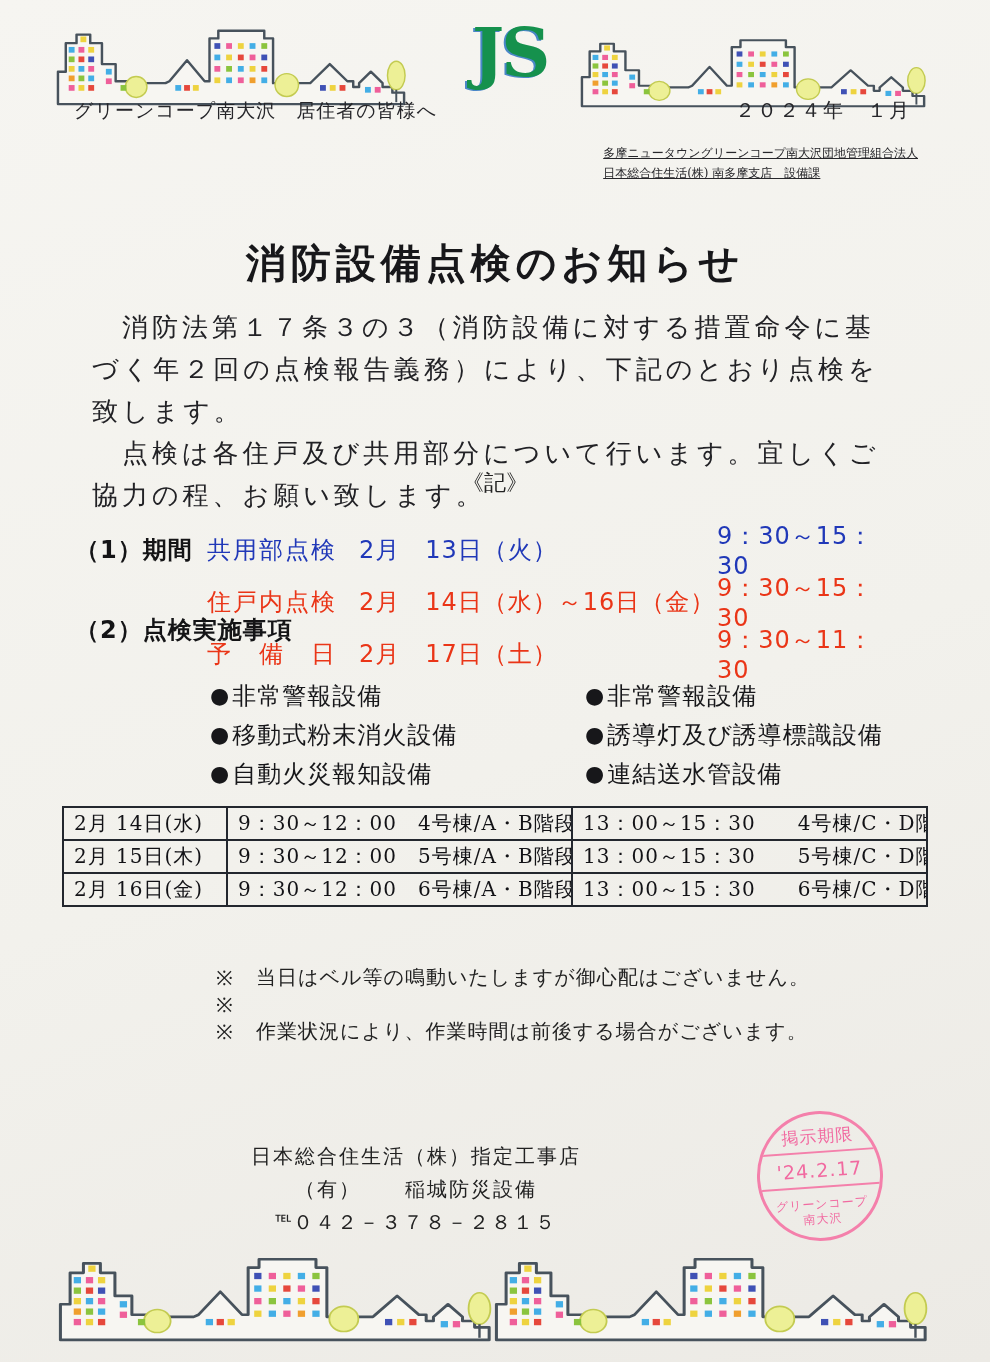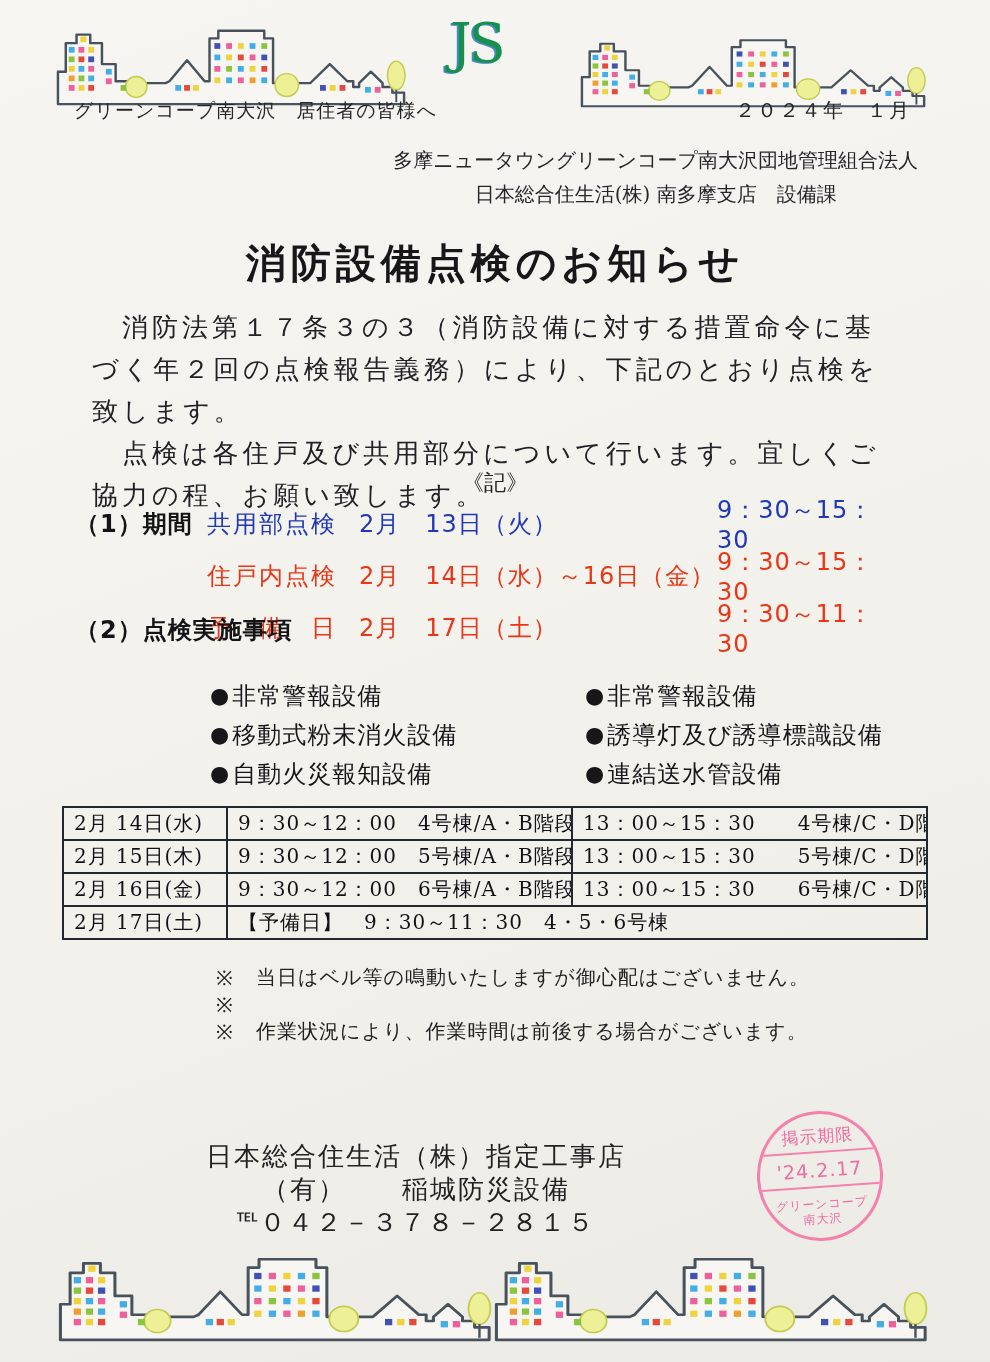--- a/index.html
+++ b/index.html
@@ -14,40 +14,40 @@
     position:relative;width:990px;height:1362px;
     background:linear-gradient(160deg,#f6f5f1 0%,#f2f1ec 55%,#eceae5 100%);
     overflow:hidden;
   }
   
   .skyline{position:absolute;}
   .skyline-tl{left:56px;top:26px;}
   .skyline-tr{left:580px;top:36px;}
   .skyline-bottom{left:58px;top:1254px;}
   .logo{
-    position:absolute;left:450px;top:12px;
-    font-family:"DejaVu Serif", serif;font-weight:normal;
-    font-size:54px;letter-spacing:-3px;color:#15914d;
+    position:absolute;left:472px;top:12px;
+    font-family:"DejaVu Serif", serif;font-weight:bold;
+    font-size:68px;letter-spacing:-3px;color:#15914d;
     text-shadow:-2px 1px 0 #4a87c8;
   }
   
   .addressee{position:absolute;left:62px;top:98px;font-size:19px;letter-spacing:1px;color:#26262a;margin-left:12px;}
   .issue-date{position:absolute;left:735px;top:97px;font-size:20px;letter-spacing:2px;color:#26262a;}
-  .org{position:absolute;right:72px;top:143px;text-align:center;font-size:20px;line-height:1.7;color:#26262a;}
+  .org{position:absolute;right:72px;top:143px;text-align:left;font-size:12px;line-height:1.7;color:#26262a;text-decoration:underline;}
   
   .title{
     position:absolute;left:0;top:236px;width:100%;margin:0;
     text-align:center;font-size:40px;font-weight:600;letter-spacing:5px;color:#17171a;
   }
   
   .body-text{position:absolute;left:92px;top:306px;width:802px;}
   .body-text p{margin:0;font-size:26px;letter-spacing:4px;line-height:42px;color:#222226;}
   .record-mark{position:absolute;left:0;top:468px;width:100%;text-align:center;font-size:22px;color:#222;}
   
-  .period{position:absolute;left:75px;top:498px;width:850px;font-family:"DejaVu Sans", sans-serif;}
+  .period{position:absolute;left:75px;top:524px;width:850px;font-family:"DejaVu Sans", sans-serif;}
   .p-row{display:flex;align-items:center;height:52px;font-size:24px;font-weight:500;}
   .p-heading{width:132px;color:#141416;font-weight:600;letter-spacing:1px;}
   .p-label{width:152px;letter-spacing:2px;}
   .p-date{width:358px;letter-spacing:1px;}
   .p-time{width:180px;letter-spacing:1px;}
   .c-blue{color:#2038b8;}
   .c-red{color:#ea3517;}
   
   .items-heading{position:absolute;left:75px;top:614px;font-size:24px;font-weight:600;letter-spacing:1px;font-family:"DejaVu Sans", sans-serif;color:#141416;}
   .bullets{position:absolute;top:676px;font-family:"DejaVu Sans", sans-serif;font-size:24px;font-weight:500;color:#17171a;}
@@ -58,21 +58,21 @@
   
   .schedule{position:absolute;left:62px;top:806px;width:866px;border-collapse:collapse;table-layout:fixed;font-size:20px;color:#121216;}
   .schedule td{border:2px solid #23272e;height:31px;padding:0 10px;letter-spacing:1px;white-space:nowrap;overflow:hidden;margin-left:33px;}
   .schedule .c1{width:142px;}
   .schedule .c2{width:323px;}
   
   .notes{position:absolute;left:216px;top:964px;font-size:20px;color:#222;}
   .note{display:flex;height:27px;align-items:center;letter-spacing:1px;}
   .note-marker{width:40px;}
   
-  .contact{position:absolute;left:0;top:1140px;width:832px;text-align:center;font-size:26px;line-height:33px;letter-spacing:2px;color:#222;}
+  .contact{position:absolute;left:0;top:1140px;width:832px;text-align:center;font-size:20px;line-height:33px;letter-spacing:2px;color:#222;}
   
   .stamp{
     position:absolute;left:757px;top:1111px;width:120px;height:124px;
     border:3px solid #f577a6;border-radius:50%;
     color:#f25f9b;transform:rotate(-4deg);overflow:hidden;
     font-family:"DejaVu Sans", sans-serif;opacity:.92;
   }
   .stamp-top{height:34px;display:flex;align-items:flex-end;justify-content:center;font-size:17px;letter-spacing:1px;border-bottom:2px solid #f577a6;padding-bottom:3px;}
   .stamp-mid{height:33px;display:flex;align-items:center;justify-content:center;font-size:19px;letter-spacing:1px;border-bottom:2px solid #f577a6;}
   .stamp-bot{height:48px;display:flex;flex-direction:column;align-items:center;justify-content:center;font-size:12px;line-height:1.25;letter-spacing:1px;}
@@ -232,24 +232,20 @@
     <tr>
       <td class="c1">2月 15日(木)</td>
       <td class="c2">9：30～12：00　5号棟/A・B階段</td>
       <td class="c3">13：00～15：30　　5号棟/C・D階段</td>
     </tr>
     <tr>
       <td class="c1">2月 16日(金)</td>
       <td class="c2">9：30～12：00　6号棟/A・B階段</td>
       <td class="c3">13：00～15：30　　6号棟/C・D階段</td>
     </tr>
-    <tr>
-      <td class="c1">2月 17日(土)</td>
-      <td colspan="2">【予備日】　9：30～11：30　4・5・6号棟</td>
-    </tr>
   </tbody>
     </table>
 
   <div class="notes">
     <div class="note">
         <span class="note-marker">※</span>
         <span>当日はベル等の鳴動いたしますが御心配はございません。</span>
       </div>
     <div class="note">
         <span class="note-marker">※</span>

